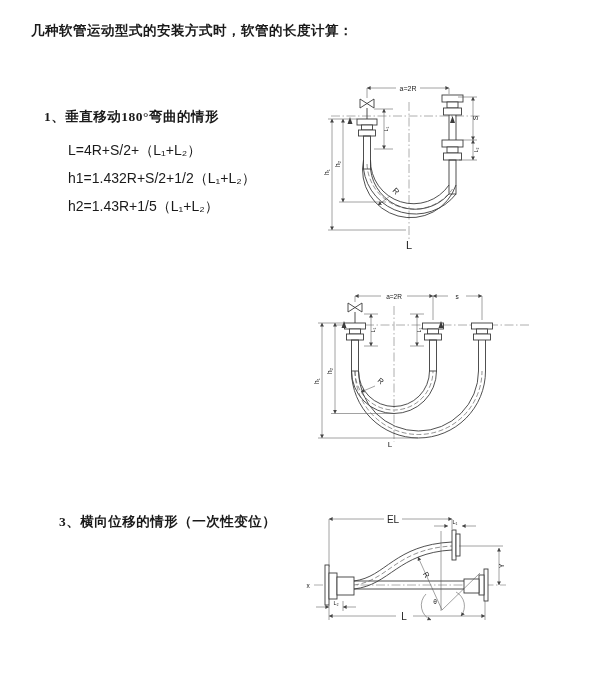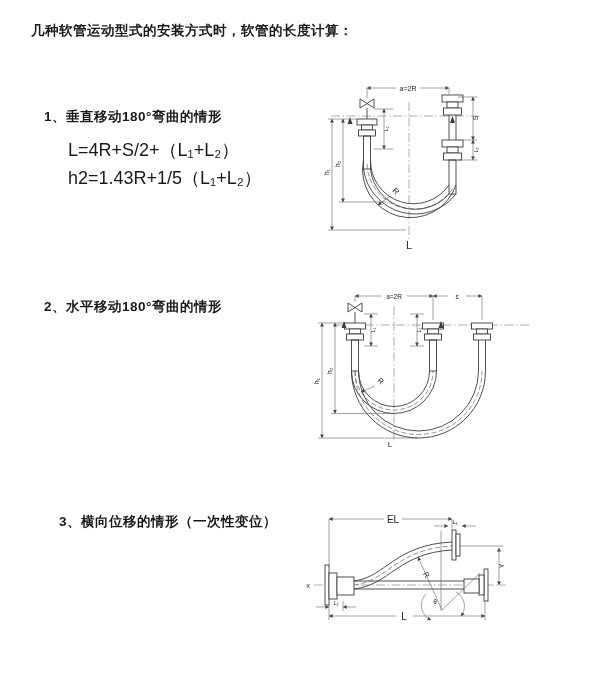--- a/index.html
+++ b/index.html
@@ -2,23 +2,23 @@
 <html><head>
 <meta charset="utf-8">
 <style>
   html,body{margin:0;padding:0;}
   body{
     width:600px;height:675px;background:#ffffff;position:relative;overflow:hidden;
     font-family:"Liberation Sans","DejaVu Sans",sans-serif;color:#1a1a1a;
   }
   .title{position:absolute;left:31px;top:22px;font-size:13.5px;font-weight:600;letter-spacing:.5px;margin:0;}
   .sec{position:absolute;left:44px;}
-  .sec h2{font-size:13.5px;font-weight:600;margin:0;letter-spacing:.5px;}
+  .sec h2{font-size:13.5px;font-weight:600;margin:0;letter-spacing:.5px;font-family:Liberation Serif, serif;}
   .formulas{margin:10px 0 0 24px;}
-  .formulas p{margin:0;font-size:18px;line-height:28px;white-space:pre;}
+  .formulas p{margin:0;font-size:14px;line-height:28px;white-space:pre;}
   .sec1{top:108px;}
   .sec2{top:298px;}
   .sec3{top:513px;margin-left:15px;}
   svg.diag{position:absolute;}
   .d1{left:306px;top:72px;}
   .d2{left:306px;top:276px;}
   .d3{left:296px;top:503px;}
   .obj{stroke:#3c3c3c;stroke-width:.9;fill:none;}
   .plate{fill:#ffffff;stroke:#3c3c3c;stroke-width:.9;}
   .dim{stroke:#555;stroke-width:.55;fill:none;}
@@ -29,26 +29,26 @@
 </style>
 </head>
 <body>
 
 <h1 class="title">几种软管运动型式的安装方式时，软管的长度计算：</h1>
 
 <section class="sec sec1">
   <h2>1、垂直移动180°弯曲的情形</h2>
   <div class="formulas">
     <p>L=4R+S/2+（L₁+L₂）</p>
+    <p>h1=1.432R+S/2+1/2（L₁+L₂）</p>
     <p>h2=1.43R+1/5（L₁+L₂）</p>
   </div>
 </section>
 
 <section class="sec sec2">
-  <h2>2、水平移动180°弯曲的情形</h2>
 </section>
 
 <section class="sec sec3">
   <h2>3、横向位移的情形（一次性变位）</h2>
   <div class="formulas">
   </div>
 </section>
 
 <svg class="diag d1" width="290" height="190" viewBox="0 0 290 190">
   <defs>

